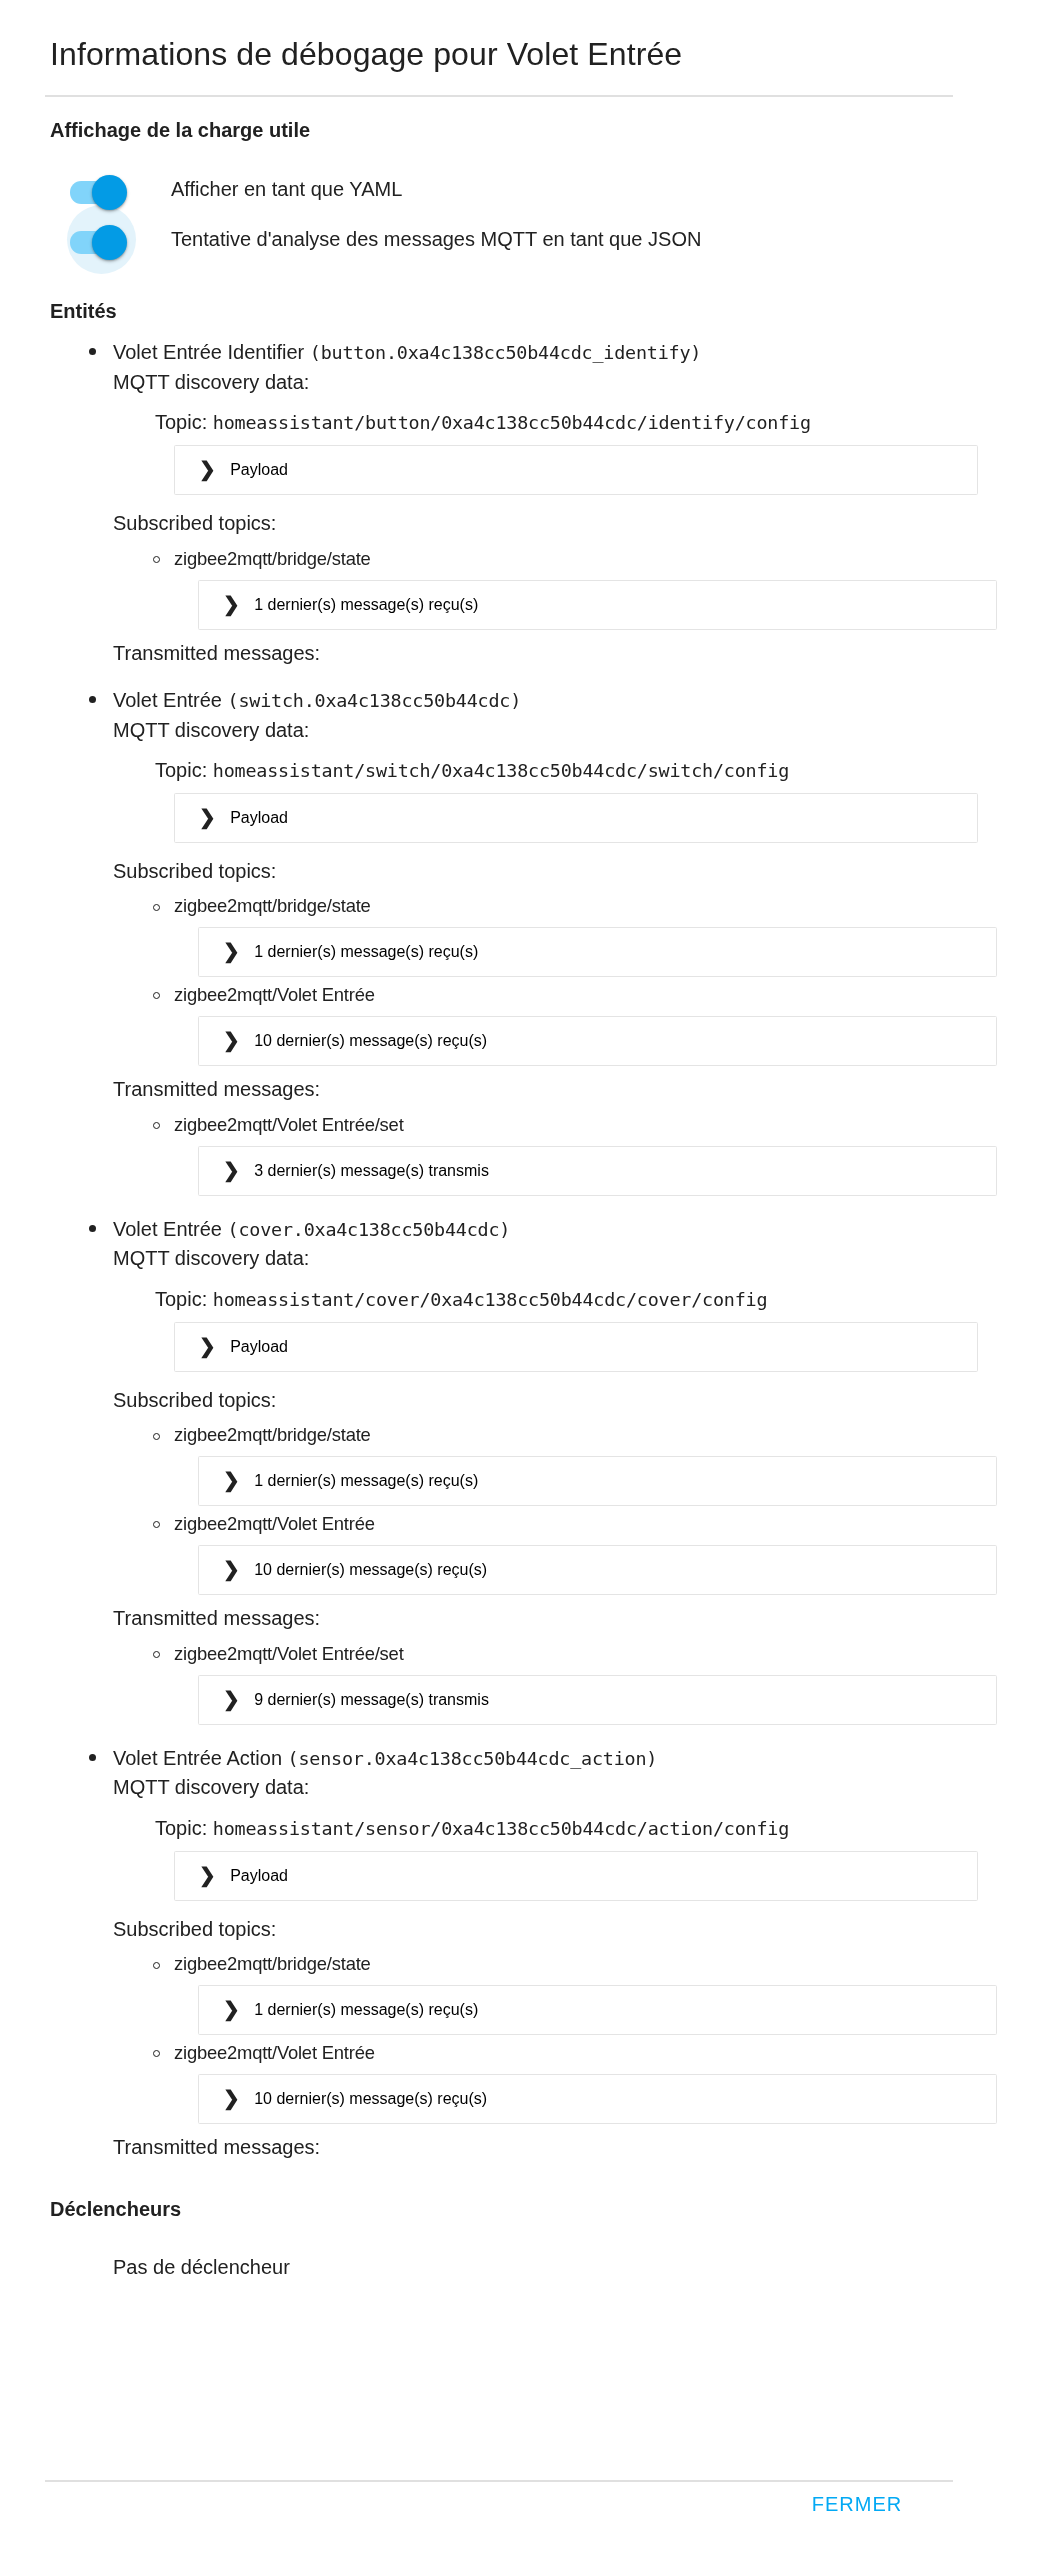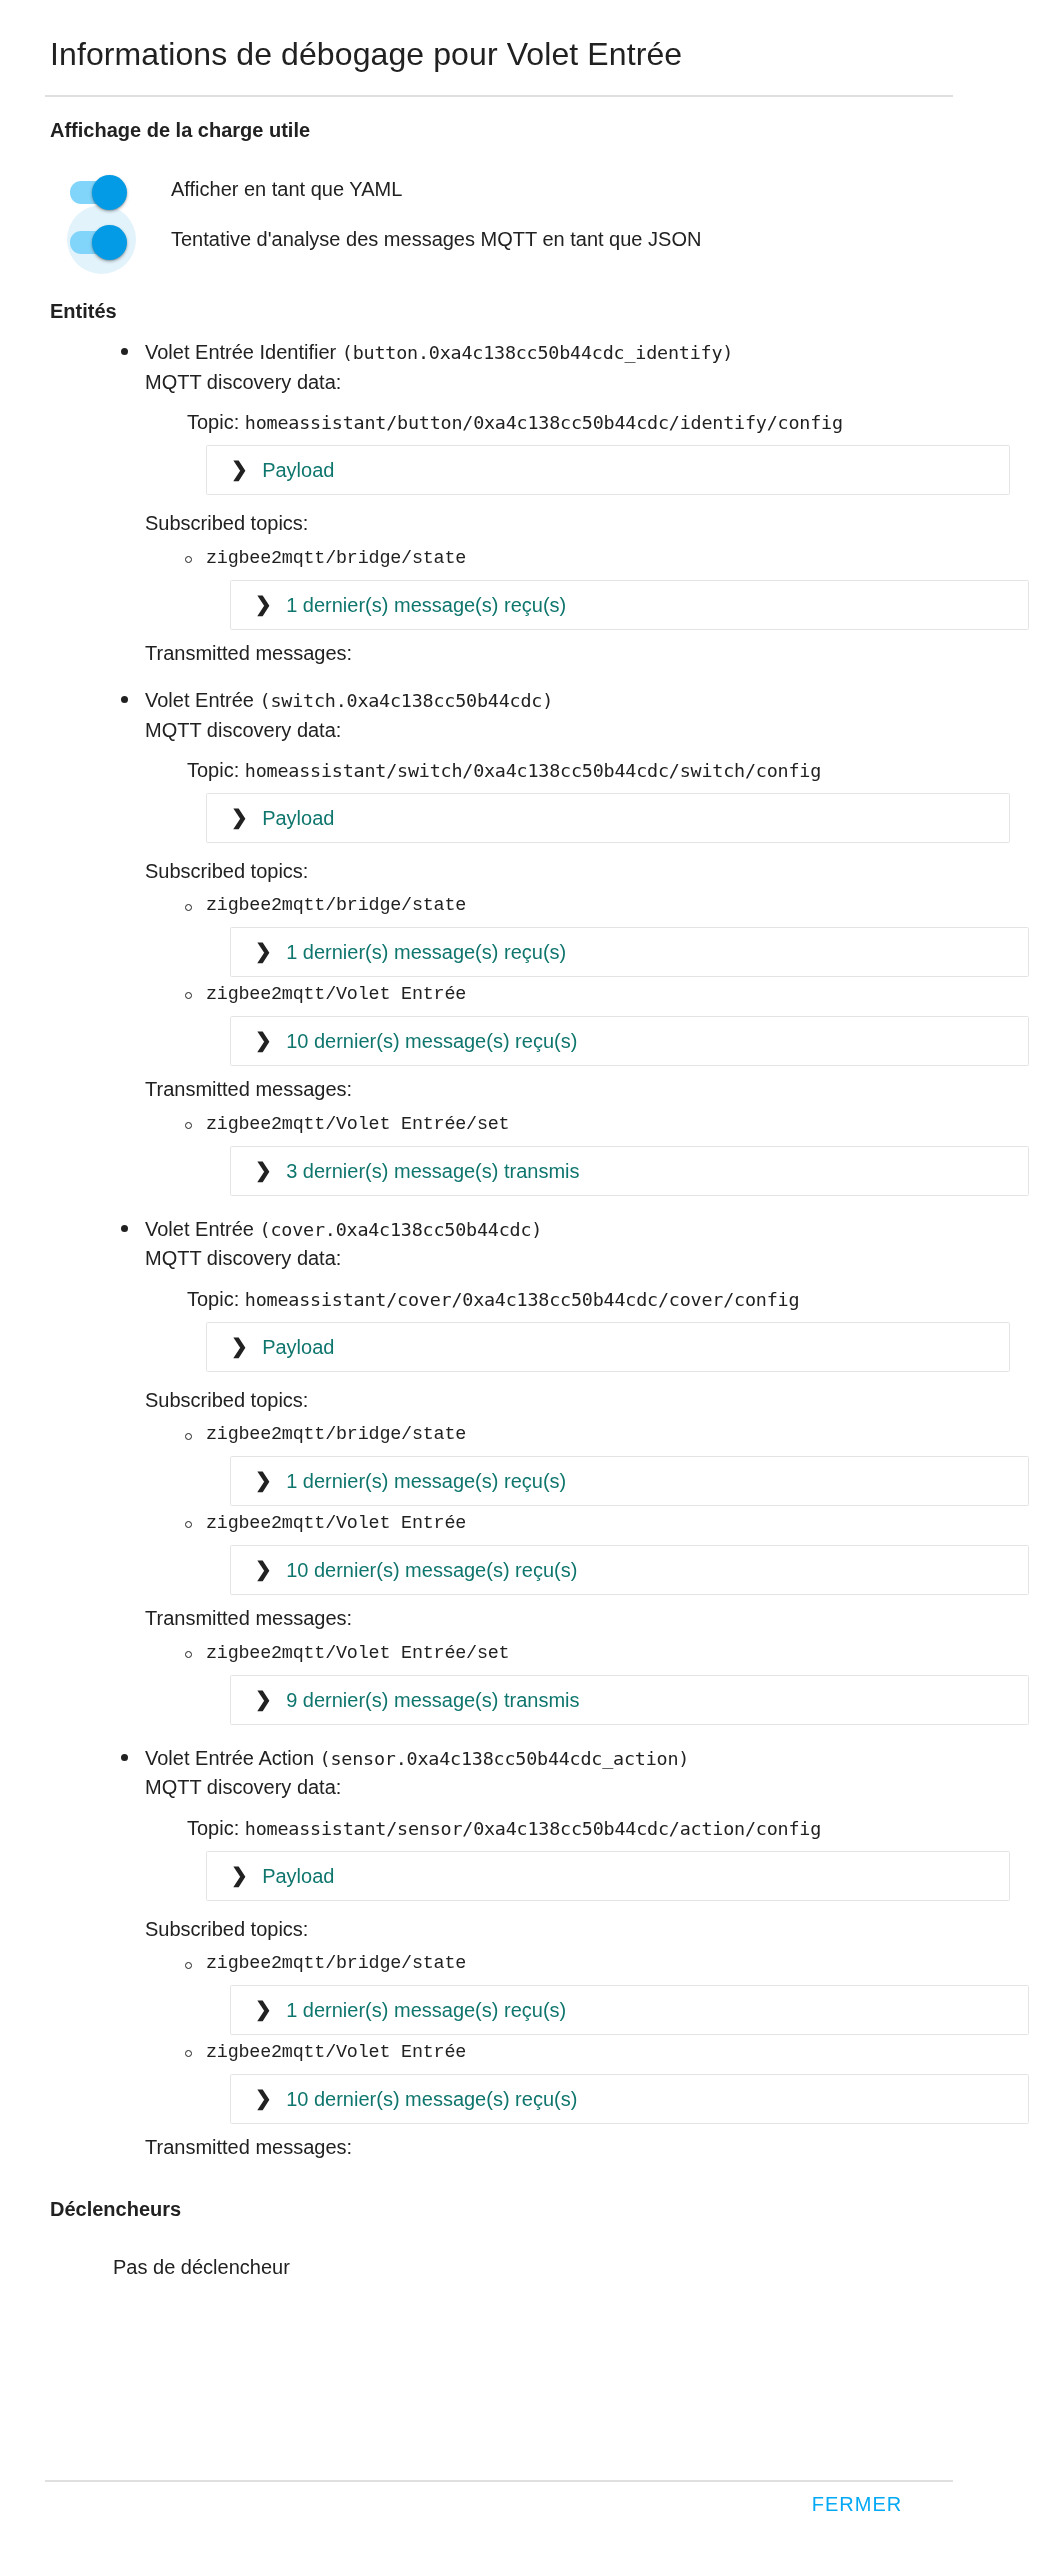--- a/index.html
+++ b/index.html
@@ -120,21 +120,20 @@
   
   ul.entities {
     list-style: none;
     margin: 14.4px 0 0 0;
     padding: 0;
   }
   li.entity {
     position: relative;
     padding-left: 113px;
     margin-bottom: 8px;
-    margin-left: 32px;
   }
   li.entity > .bullet {
     position: absolute;
     left: 89px;
     top: 10.4px;
     width: 7.2px;
     height: 7.2px;
     border-radius: 50%;
     background: #212121;
   }
@@ -179,23 +178,23 @@
   .chev {
     font-size: 20px;
     line-height: 1;
     font-weight: 700;
     color: #212121;
     margin-right: 14.4px;
     display: inline-block;
     transform: translateY(-0.8px);
   }
   .exp-label {
-    font-size: 20px;
+    font-size: 16px;
     line-height: 24px;
-    color: #0f766e;
+    color: #000000;
     white-space: nowrap;
   }
 
   
   ul.topics {
     list-style: none;
     margin: 6.4px 0 0 0;
     padding: 0;
   }
   li.topic {
@@ -208,21 +207,21 @@
     left: 40px;
     top: 11.2px;
     width: 7.2px;
     height: 7.2px;
     border-radius: 50%;
     border: 1.6px solid #212121;
     box-sizing: border-box;
     background: transparent;
   }
   .topic-name {
-    font-family: Liberation Mono, monospace;
+    font-family: Liberation Sans, sans-serif;
     font-size: 18.4px;
     line-height: 27px;
     color: #212121;
     letter-spacing: -0.2px;
     white-space: pre;
   }
   .topic .expander {
     margin-left: 24px;
     width: 799px;
   }

